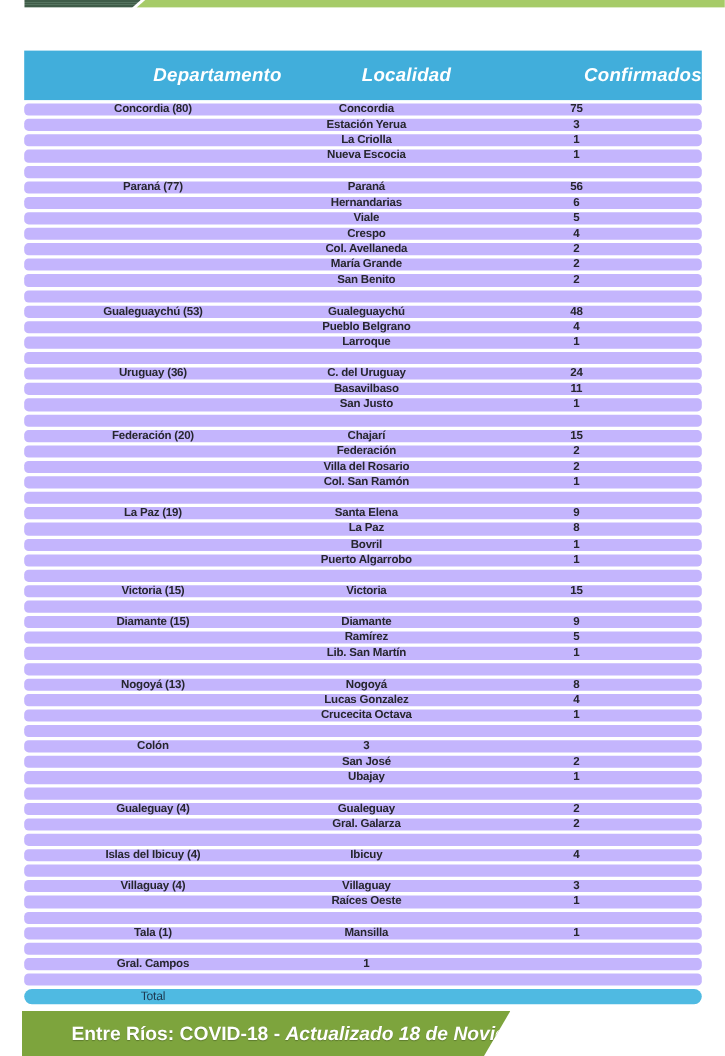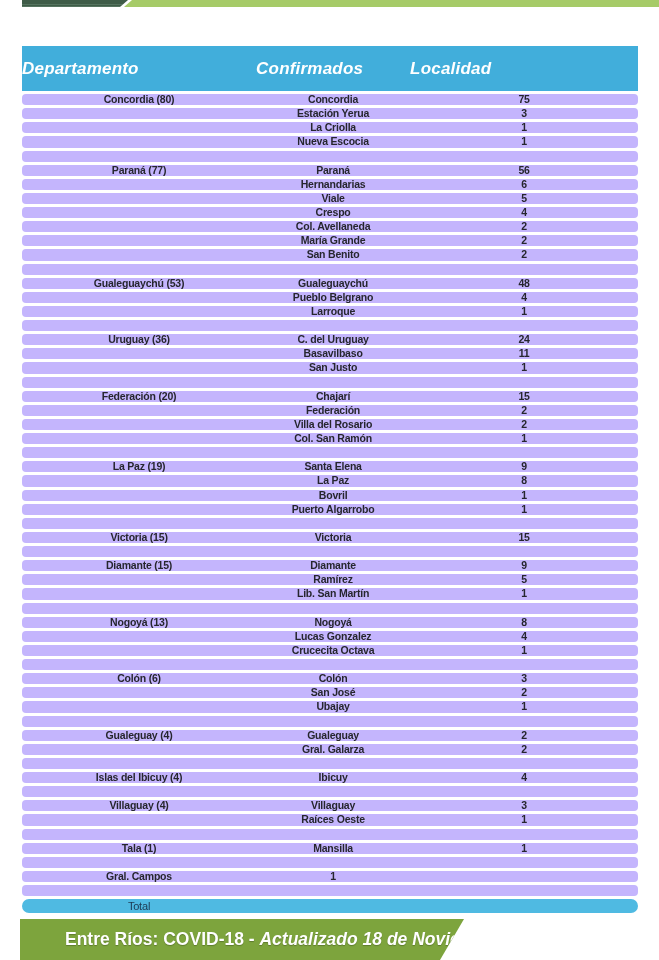--- a/index.html
+++ b/index.html
@@ -20,21 +20,21 @@
     clip-path:polygon(9px 0,100% 0,100% 100%,1px 100%);
   }
   
   .table{position:absolute;left:22px;top:46px;width:616px;}
   .thead{
     height:45px;background:#41aedb;
     display:grid;grid-template-columns:38% 25% 37%;align-items:center;
   }
   .th{
     color:#ffffff;font-weight:bold;font-style:italic;font-size:17px;
-    text-align:left;letter-spacing:.2px;
+    text-align:right;letter-spacing:.2px;
   }
   .rows{margin-top:3px;}
   .row{
     height:11.2px;margin-bottom:2.94px;background:#c4b5fd;border-radius:4px;
     display:grid;grid-template-columns:38% 25% 37%;align-items:center;
   }
   .cell{
     font-size:10.5px;font-weight:bold;color:#26262e;text-align:center;
     line-height:11px;white-space:nowrap;letter-spacing:-.2px;
   }
@@ -82,22 +82,22 @@
 </style>
 </head>
 <body>
 
 <div class="topbar-dark"></div>
 <div class="topbar-light"></div>
 
 <div class="table">
   <div class="thead">
     <div class="th">Departamento</div>
+    <div class="th">Localidad</div>
     <div class="th">Confirmados</div>
-    <div class="th">Localidad</div>
   </div>
   <div class="rows">
       <div class="row">
         <div class="cell">Concordia (80)</div>
         <div class="cell">Concordia</div>
         <div class="cell">75</div>
       </div>
       <div class="row">
         <div class="cell"></div>
         <div class="cell">Estación Yerua</div>
@@ -256,21 +256,20 @@
         <div class="cell">Lucas Gonzalez</div>
         <div class="cell">4</div>
       </div>
       <div class="row">
         <div class="cell"></div>
         <div class="cell">Crucecita Octava</div>
         <div class="cell">1</div>
       </div>
       <div class="row"></div>
       <div class="row">
-        <div class="cell">Colón (6)</div>
         <div class="cell">Colón</div>
         <div class="cell">3</div>
       </div>
       <div class="row">
         <div class="cell"></div>
         <div class="cell">San José</div>
         <div class="cell">2</div>
       </div>
       <div class="row">
         <div class="cell"></div>

